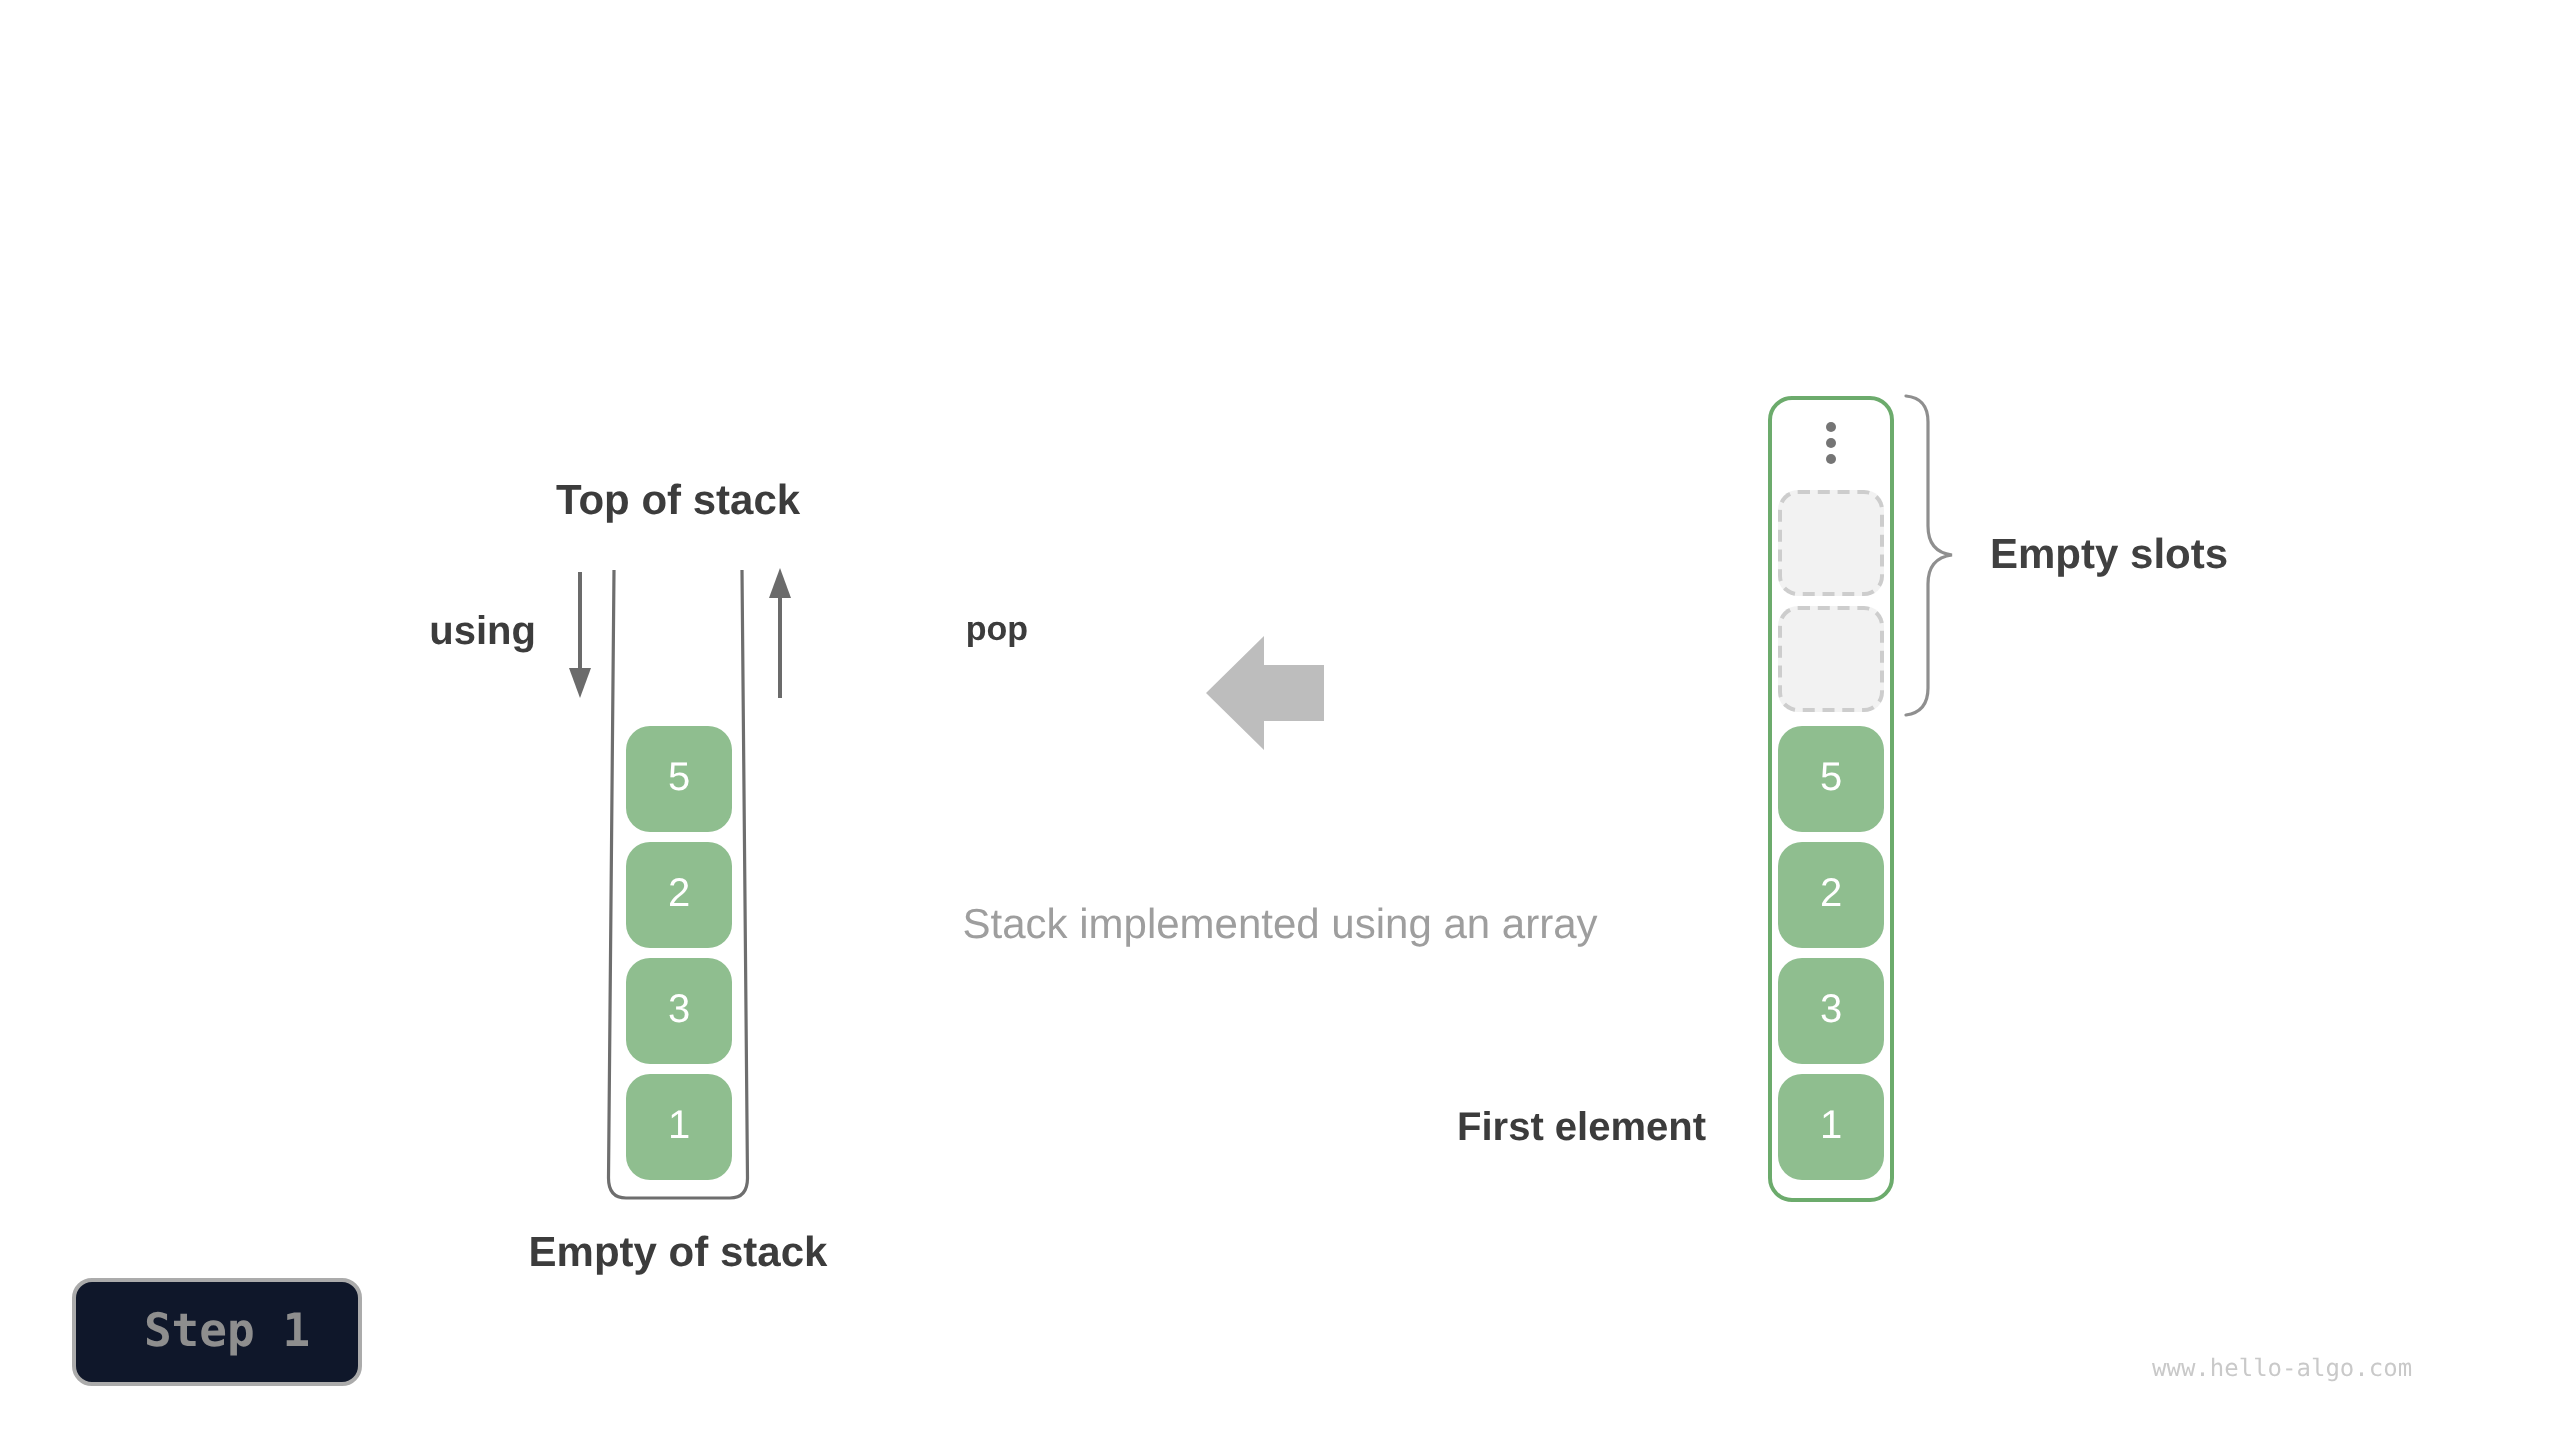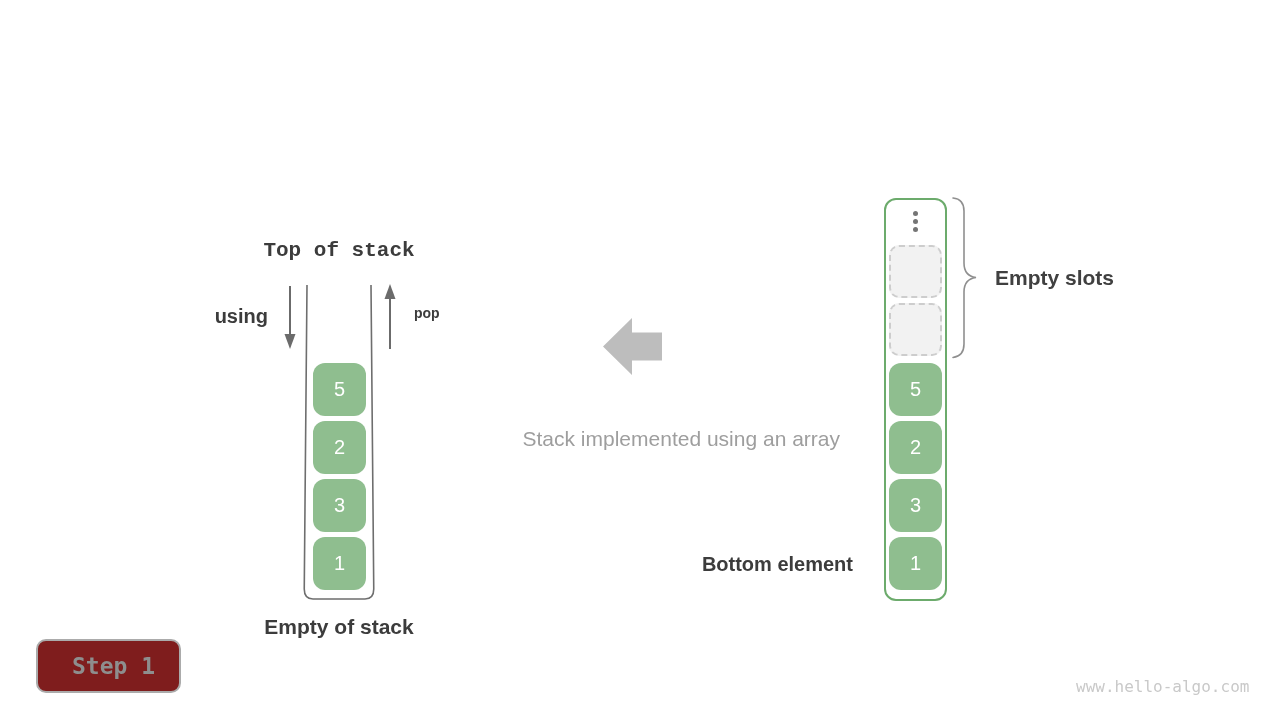--- a/index.html
+++ b/index.html
@@ -34,65 +34,65 @@
     border:2px solid #6CAB6C;border-radius:12px;box-sizing:border-box;
     background:#ffffff;
   }
   .ellipsis{
     position:absolute;left:913px;top:211px;width:5px;
     display:flex;flex-direction:column;gap:3px;
   }
   .ellipsis .dot{width:5px;height:5px;border-radius:50%;background:#757575;}
   .step-badge{
     position:absolute;left:36px;top:639px;width:145px;height:54px;
-    border:2px solid #ABABAB;border-radius:10px;background:#7f1d1d;
+    border:2px solid #ABABAB;border-radius:10px;background:#0f172a;
     box-sizing:border-box;display:flex;align-items:center;justify-content:center;
     font-family:"DejaVu Sans Mono",monospace;font-weight:bold;
     font-size:23px;color:#8E8E8E;padding-left:10px;
   }
   .watermark{
     position:absolute;left:1076px;top:677px;
-    font-family:"DejaVu Sans Mono",monospace;font-size:16px;color:#C9C9C9;
+    font-family:"DejaVu Sans Mono",monospace;font-size:12px;color:#C9C9C9;
     white-space:nowrap;
   }
 </style>
 </head>
 <body>
 
 <div id="canvas">
 
-  <div class="label-dark" style="left:239px;top:239px;width:200px;text-align:center;font-family:Liberation Mono, monospace;">Top of stack</div>
+  <div class="label-dark" style="left:239px;top:239px;width:200px;text-align:center;">Top of stack</div>
 
   <svg class="abs" style="left:303px;top:285px;" width="72" height="320">
     <path d="M4 0 L1.25 304 Q1.25 314 10 314 L62 314 Q70.75 314 70.75 304 L68 0" fill="none" stroke="#6E6E6E" stroke-width="1.6" stroke-linejoin="round"></path>
   </svg>
 
   <svg class="abs" style="left:283px;top:286px;" width="14" height="66">
     <line x1="7" y1="0" x2="7" y2="53" stroke="#6B6B6B" stroke-width="2"></line>
     <polygon points="1.5,48 12.5,48 7,63" fill="#6B6B6B"></polygon>
   </svg>
   <div class="label-dark" style="left:168px;top:305px;width:100px;text-align:right;font-size:20px;">using</div>
 
   <svg class="abs" style="left:383px;top:284px;" width="14" height="66">
     <polygon points="1.5,15 12.5,15 7,0" fill="#6B6B6B"></polygon>
     <line x1="7" y1="12" x2="7" y2="65" stroke="#6B6B6B" stroke-width="2"></line>
   </svg>
-  <div class="label-dark" style="left:414px;top:305px;width:100px;text-align:left;font-size:14px;">pop</div>
+  <div class="label-dark" style="left:414px;top:305px;width:100px;text-align:right;font-size:17px;">pop</div>
 
   <div class="block" style="left:313px;top:363px;">5</div>
   <div class="block" style="left:313px;top:421px;">2</div>
   <div class="block" style="left:313px;top:479px;">3</div>
   <div class="block" style="left:313px;top:537px;">1</div>
 
   <div class="label-dark" style="left:239px;top:615px;width:200px;text-align:center;">Empty of stack</div>
 
   <svg class="abs" style="left:602px;top:317px;" width="62" height="60">
     <polygon points="1,29.5 30,1 30,15.5 60,15.5 60,43.5 30,43.5 30,58" fill="#BDBDBD"></polygon>
   </svg>
-  <div class="caption" style="left:440px;top:427px;width:400px;text-align:right;">Stack implemented using an array</div>
+  <div class="caption" style="left:440px;top:451px;width:400px;">Stack implemented using an array</div>
 
   <div class="array-frame"></div>
 
   <div class="ellipsis">
     <div class="dot"></div>
       <div class="dot"></div>
       <div class="dot"></div>
   </div>
 
   <div class="slot" style="left:889px;top:245px;"></div>
@@ -101,18 +101,18 @@
   <div class="block" style="left:889px;top:363px;">5</div>
   <div class="block" style="left:889px;top:421px;">2</div>
   <div class="block" style="left:889px;top:479px;">3</div>
   <div class="block" style="left:889px;top:537px;">1</div>
 
   <svg class="abs" style="left:952px;top:197px;" width="30" height="165">
     <path d="M1 1 Q12 2 12 14 L12 66 Q12 79 24 80.5 Q12 82 12 95 L12 147 Q12 159 1 160.5" fill="none" stroke="#8F8F8F" stroke-width="1.6" stroke-linecap="round"></path>
   </svg>
   <div class="label-gray-bold" style="left:995px;top:266px;">Empty slots</div>
 
-  <div class="label-dark" style="left:633px;top:553px;width:220px;text-align:right;font-size:20px;">Bottom element</div>
+  <div class="label-dark" style="left:633px;top:553px;width:220px;text-align:right;font-size:20px;">First element</div>
 
   <div class="step-badge">Step 1</div>
   <div class="watermark">www.hello-algo.com</div>
 
 </div>
 
 </body></html>

